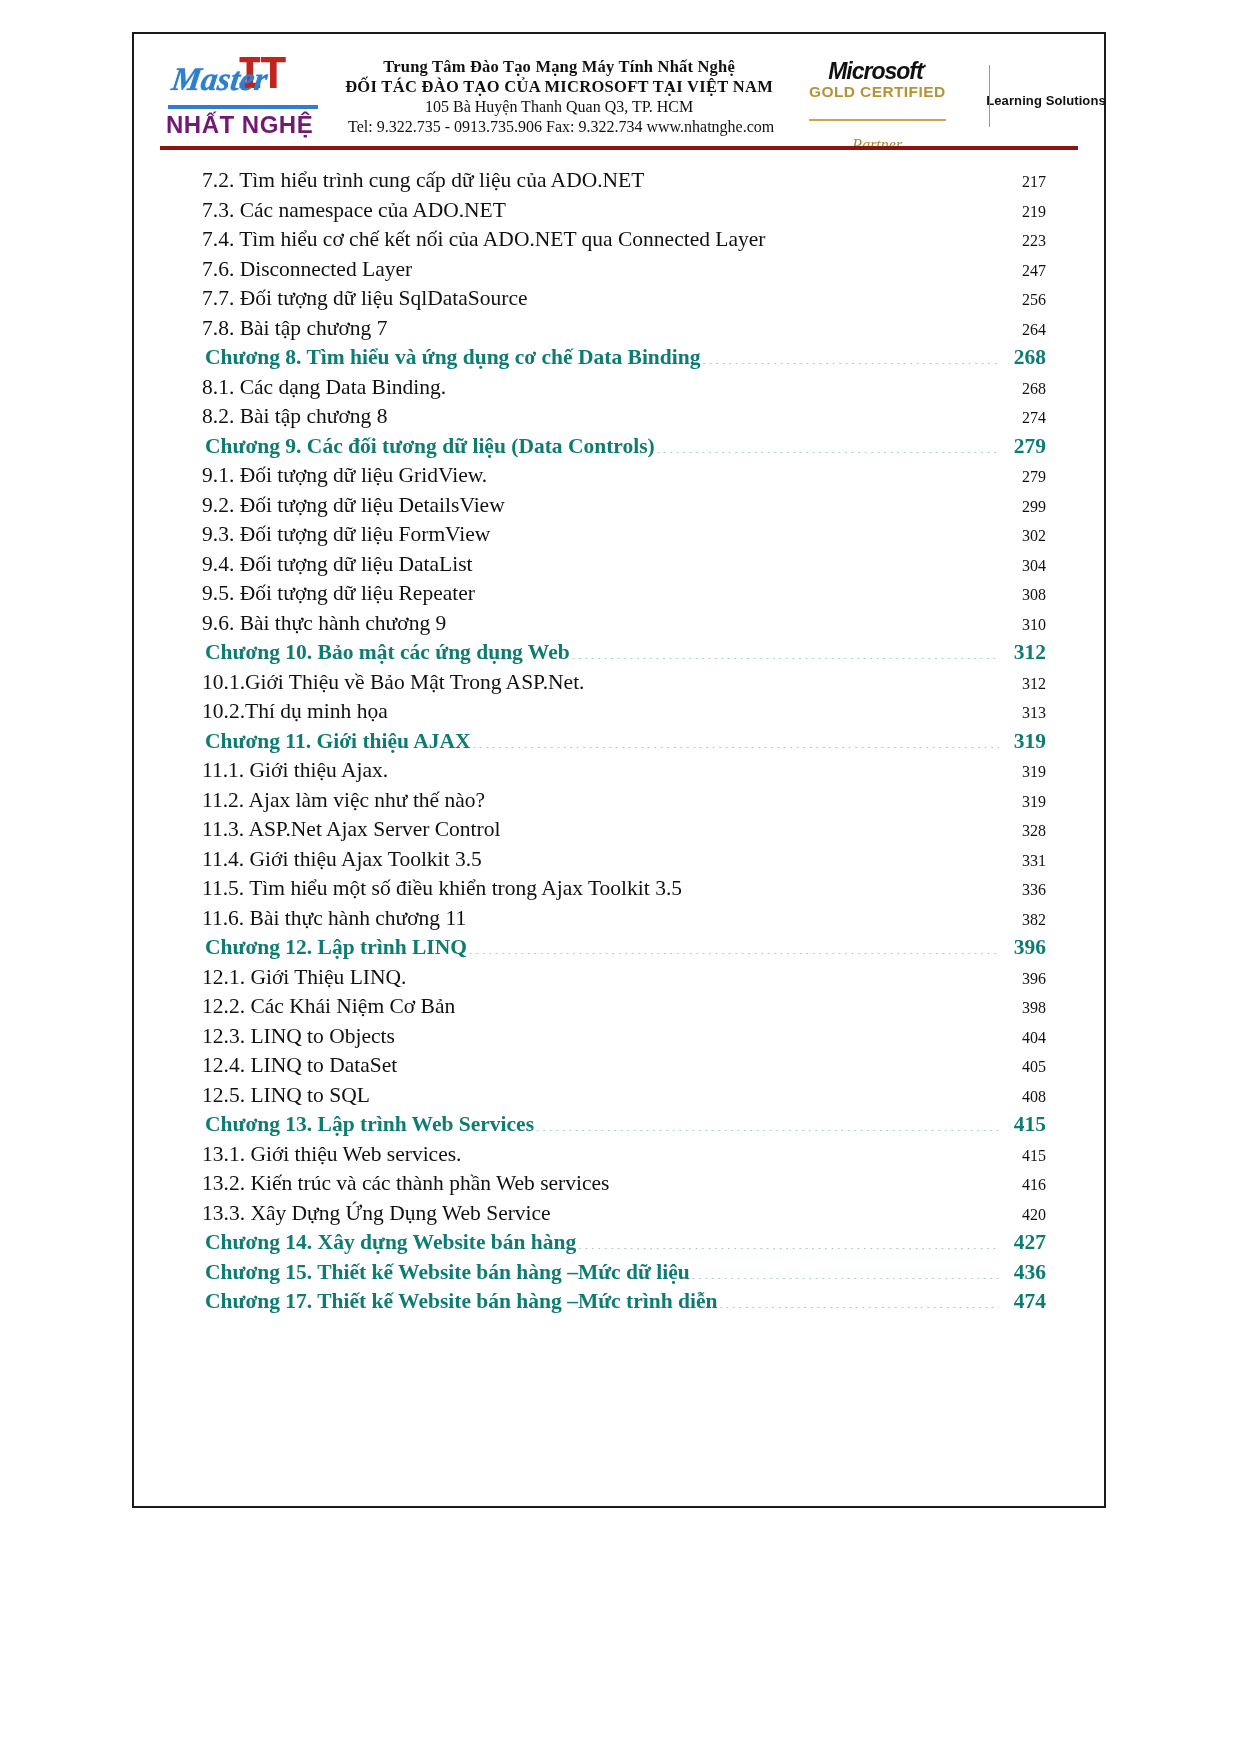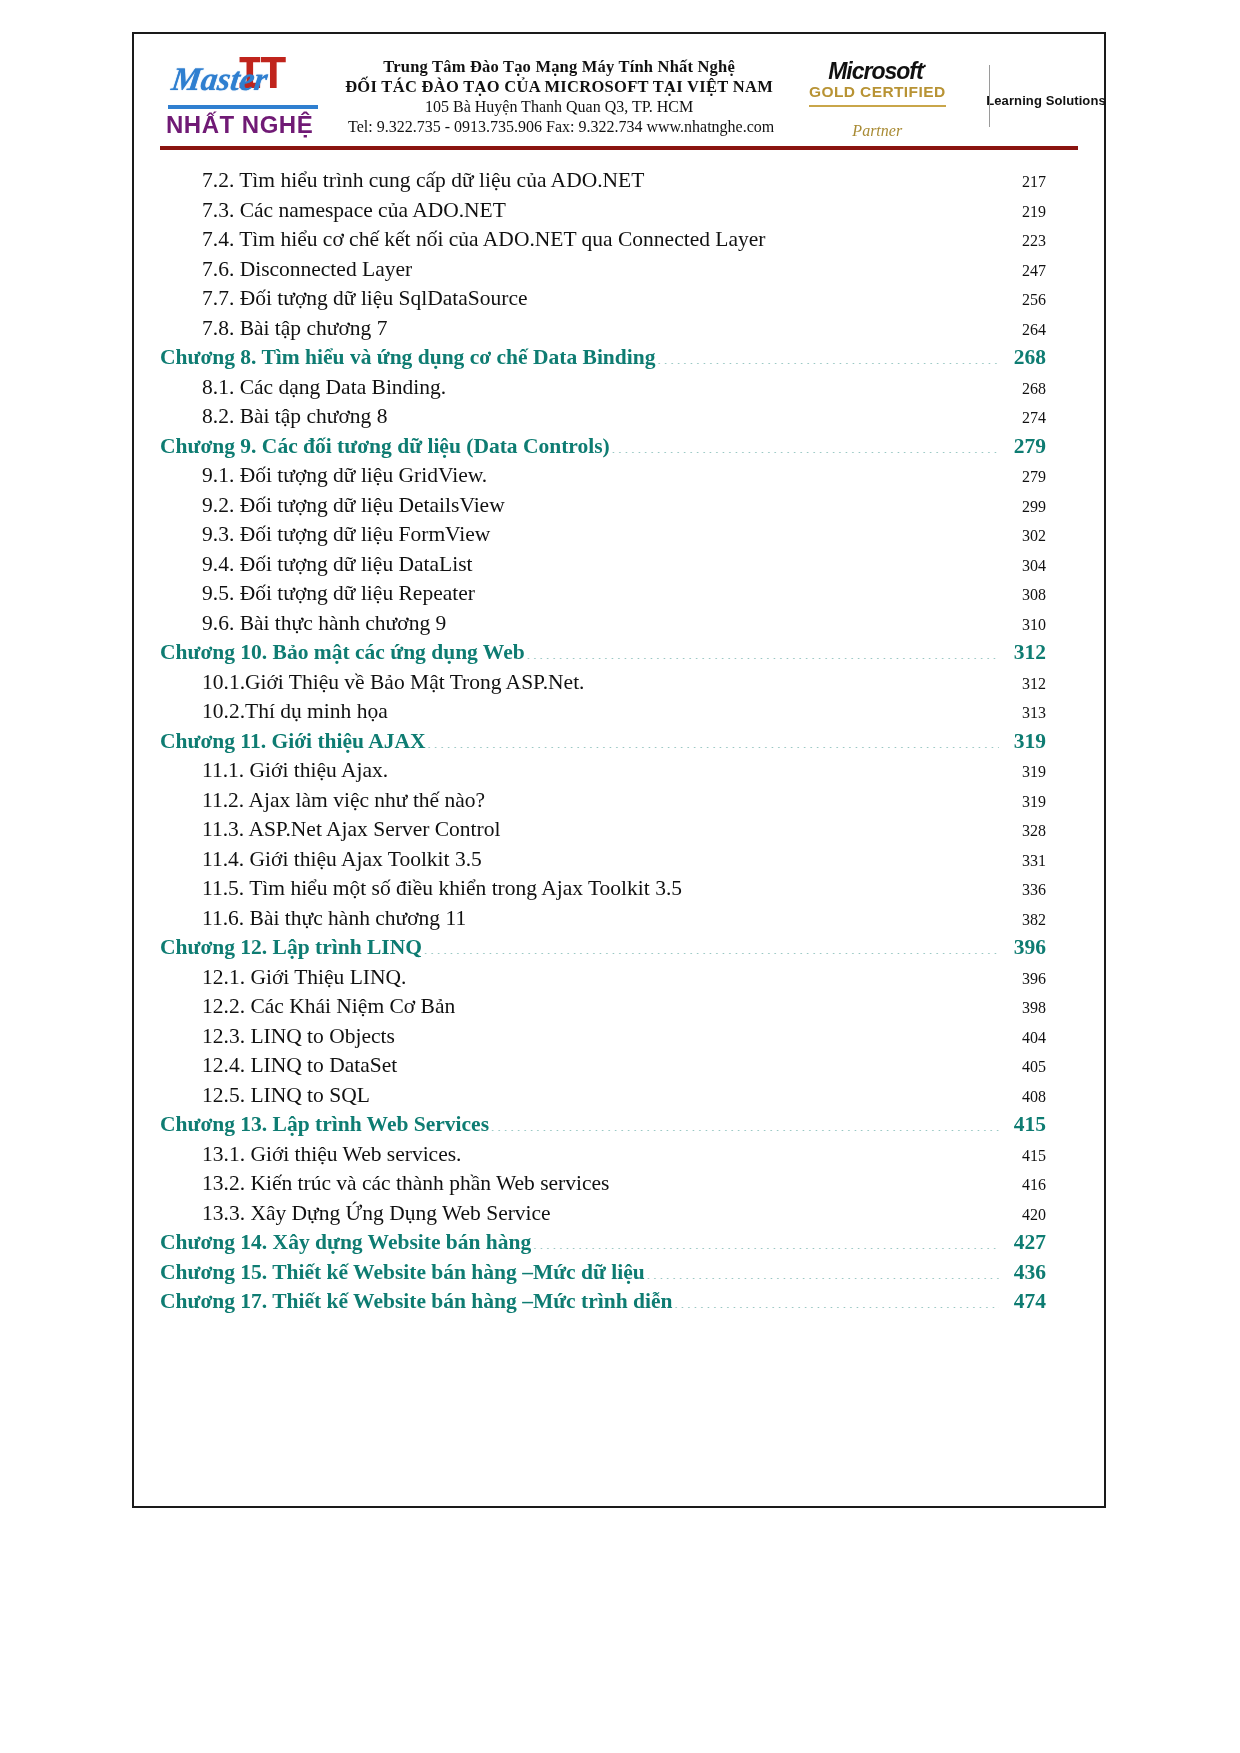--- a/index.html
+++ b/index.html
@@ -141,21 +141,21 @@
   }
   .ms-gold {
     font-family: "Liberation Sans", sans-serif;
     font-weight: bold;
     font-size: 15.5px;
     color: #b89334;
     letter-spacing: 0.4px;
     line-height: 1.15;
     border-bottom: 2px solid #c9a64a;
     display: inline-block;
-    padding-bottom: 4px;
+    padding-bottom: 18px;
   }
   .ms-partner {
     font-family: "Liberation Serif", serif;
     font-style: italic;
     font-size: 16px;
     color: #a98b34;
     line-height: 1.3;
     margin-top: 14px;
   }
   .ms-divider {
@@ -233,21 +233,21 @@
   .chapter .toc-label,
   .chapter .toc-page {
     color: #0e7c72;
     font-weight: bold;
     font-size: 21.5px;
   }
   .chapter .toc-leader::before {
     color: #0e7c72;
     font-weight: bold;
   }
-  .chapter .toc-label { padding-left: 0; }
+  .chapter .toc-label { padding-left: 0; margin-left: 45px; }
 </style>
 </head>
 <body>
 
 <div class="page-frame"></div>
 
 <div class="letterhead">
 
   <div class="logo-block">
     <span class="logo-it">IT</span>

